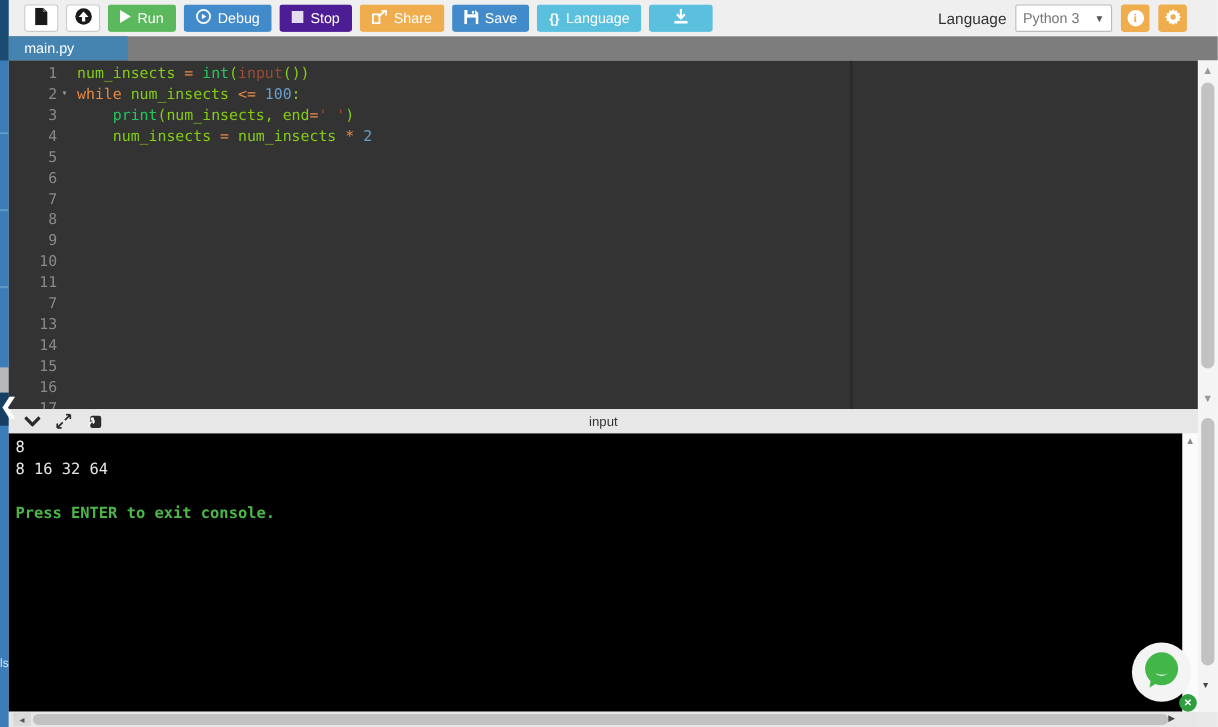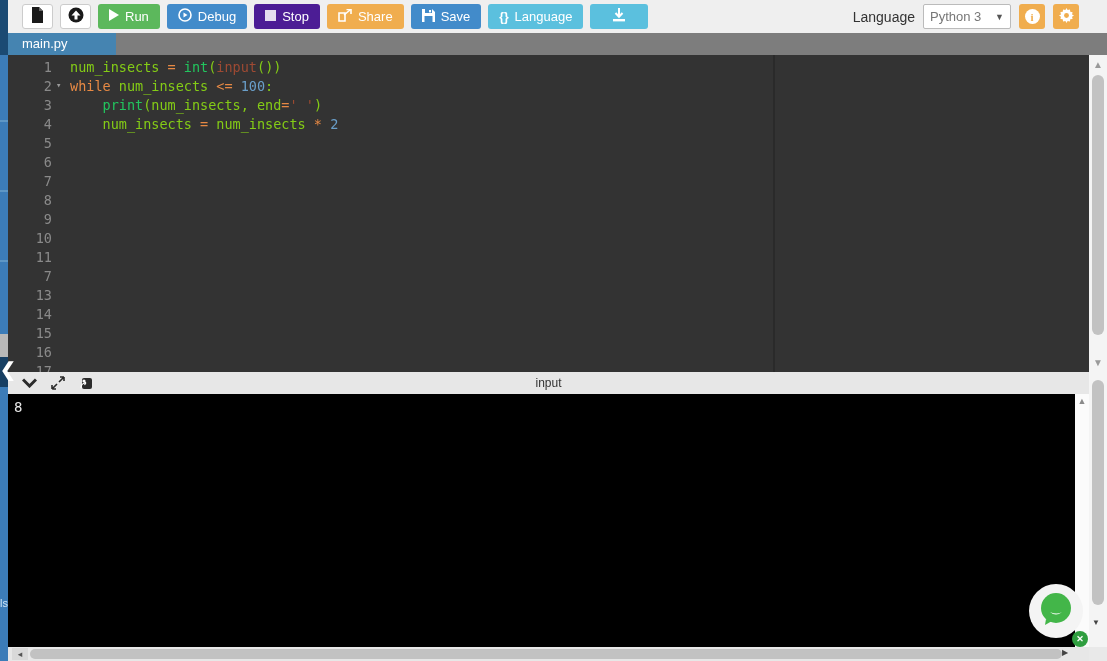--- a/index.html
+++ b/index.html
@@ -258,21 +258,23 @@
     <svg width="14" height="14" viewBox="0 0 14 14">
         <rect x="3" y="2" width="10" height="11" rx="2" fill="#2b2b2b"></rect>
         <circle cx="5" cy="5" r="1.6" fill="#fff"></circle>
         <path d="M2 12 C2 8 4 7 7 7 M7 7 L5 5.5 M7 7 L5.5 9" stroke="#fff" stroke-width="1.2" fill="none"></path>
       </svg>
   </span>
 </div>
 
 <div id="console" class="abs">
     <div class="console-line cl-white">8</div>
+    <div class="console-line cl-white">8 16 32 64</div>
     <div class="console-line cl-white"></div>
+    <div class="console-line cl-green">Press ENTER to exit console.</div>
   </div>
 <div id="console-sb" class="abs">
   <div id="console-sb-up">▲</div>
 </div>
 
 <div id="v-scroll-lower" class="abs">
   <div class="sb-thumb" style="position:absolute;top:8px;left:3px;width:12px;height:225px;"></div>
 </div>
 <div id="v-corner" class="abs"></div>
 

